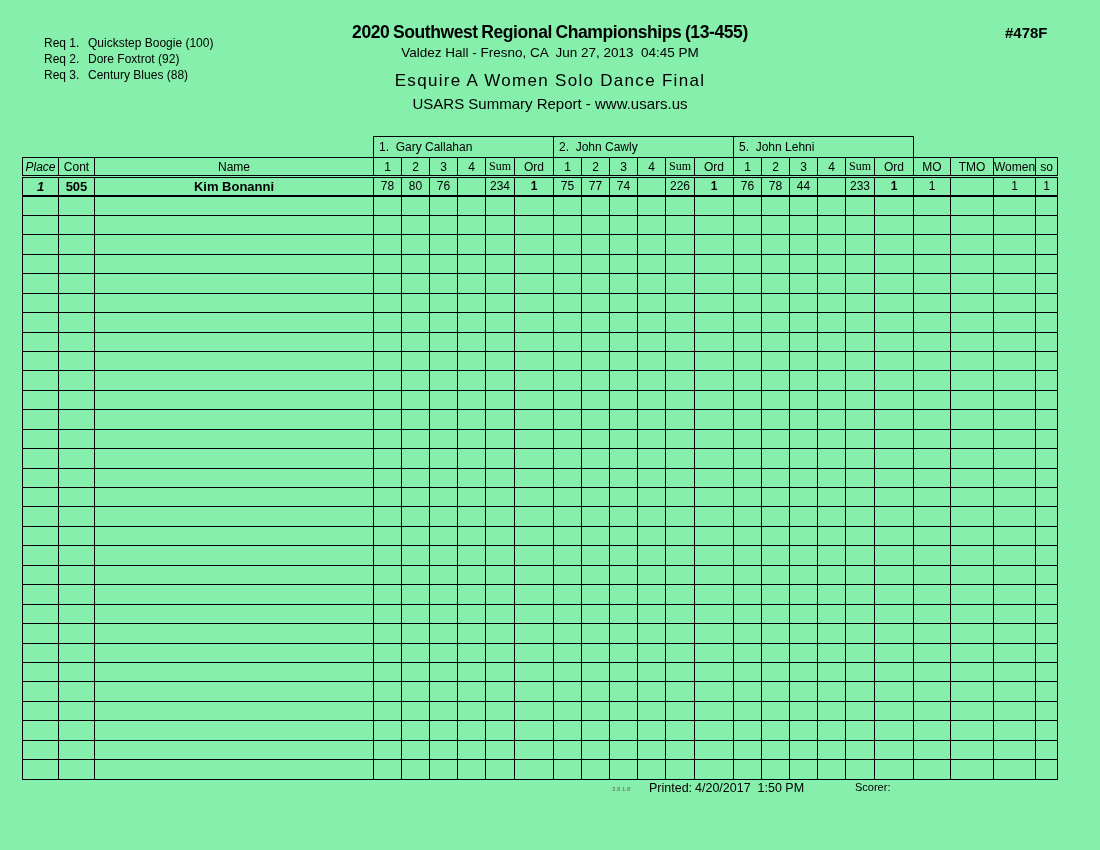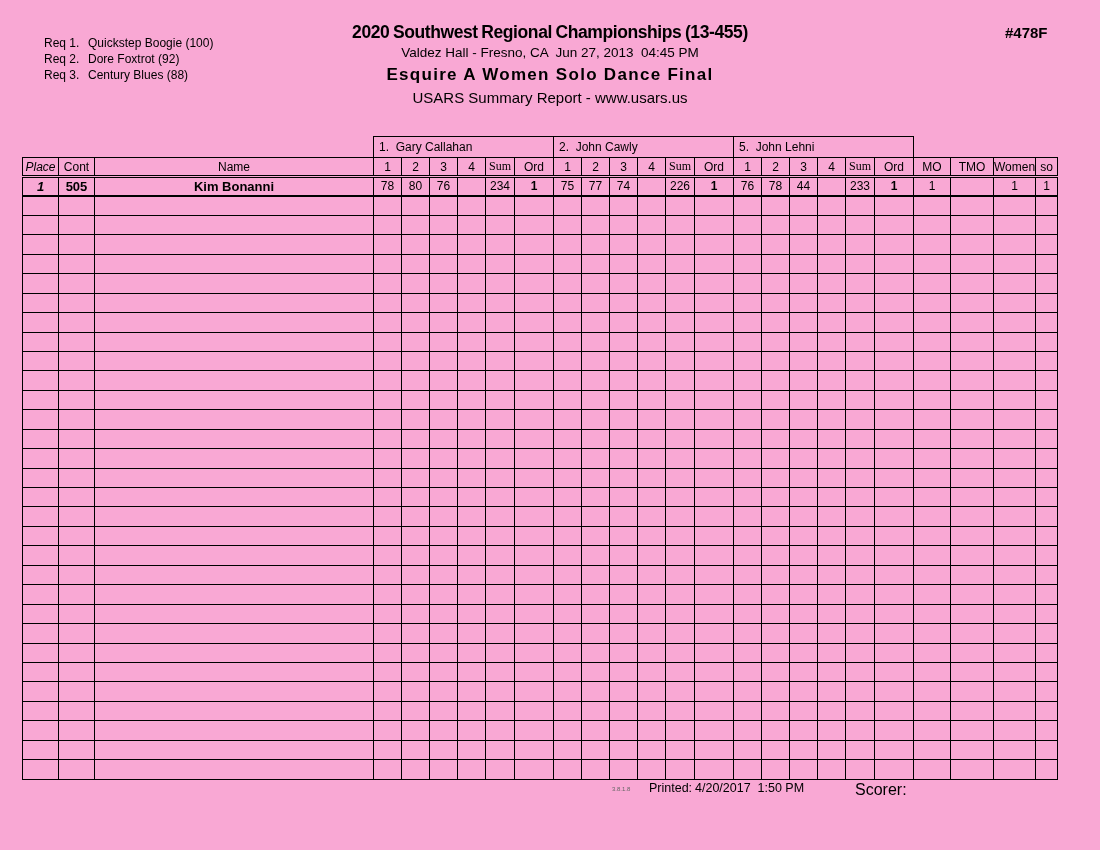--- a/index.html
+++ b/index.html
@@ -4,32 +4,32 @@
 <style>
   * { box-sizing: border-box; margin: 0; padding: 0; }
   html, body { background: #fff; }
   body {
     width: 1100px; height: 850px;
     font-family: "Liberation Sans", sans-serif;
     color: #000;
     position: relative;
     overflow: hidden;
   }
-  .page { position: relative; width: 1100px; height: 850px; background: #f9a8d4; }
+  .page { position: relative; width: 1100px; height: 850px; background: #86efac; }
 
   
   .req-list { position: absolute; left: 24px; top: 19px; font-size: 12px; }
   .req-item { height: 16px; line-height: 16px; white-space: pre; }
   .req-label { display: inline-block; width: 44px; }
 
   
   .title-block { position: absolute; left: 0; top: 0; width: 1100px; text-align: center; }
   .title   { margin-top: 22px; font-size: 17.5px; font-weight: bold; letter-spacing: -0.4px; word-spacing: -1px; white-space: pre; }
   .venue   { margin-top: 2px;  font-size: 13.5px; white-space: pre; }
-  .event   { margin-top: 5px;  font-size: 17px; font-weight: bold; letter-spacing: 1.3px; }
+  .event   { margin-top: 11px;  font-size: 17px; font-weight: normal; letter-spacing: 1.3px; }
   .rptype  { margin-top: 4px;  font-size: 15px; }
   .report-num { position: absolute; left: 1005px; top: 24px; font-size: 15px; font-weight: bold; }
 
   
   .score-table { position: absolute; left: 22px; top: 136px; border-collapse: collapse; table-layout: fixed; }
   .score-table td, .score-table th {
     border: 1px solid #000;
     font-size: 12px; font-weight: normal;
     height: 19.45px; padding: 0;
     overflow: hidden; white-space: nowrap;
@@ -45,21 +45,21 @@
   .sumh { text-align: center; font-family: Liberation Serif, serif; }
   .ord  { border-left: 4px solid #000; border-right: 4px solid #000; }
   .row1 td { border-bottom: 2px solid #000; }
   .row1 .place, .row1 .cont, .row1 .name { font-weight: bold; font-size: 13px; }
   .row1 .ord { font-weight: bold; }
 
   
   .version       { position: absolute; left: 612px; top: 786px; font-size: 6px; color: #666; }
   .printed-label { position: absolute; left: 649px; top: 781px; font-size: 12.5px; }
   .printed-value { position: absolute; left: 695px; top: 781px; font-size: 12.5px; white-space: pre; }
-  .scorer-label  { position: absolute; left: 855px; top: 781px; font-size: 16px; }
+  .scorer-label  { position: absolute; left: 855px; top: 781px; font-size: 11px; }
 </style>
 </head>
 <body>
 
 <div class="page">
 
   <div class="req-list">
     <div class="req-item">
       <span class="req-label">Req 1.</span><span class="req-dance">Quickstep Boogie (100)</span>
     </div>

